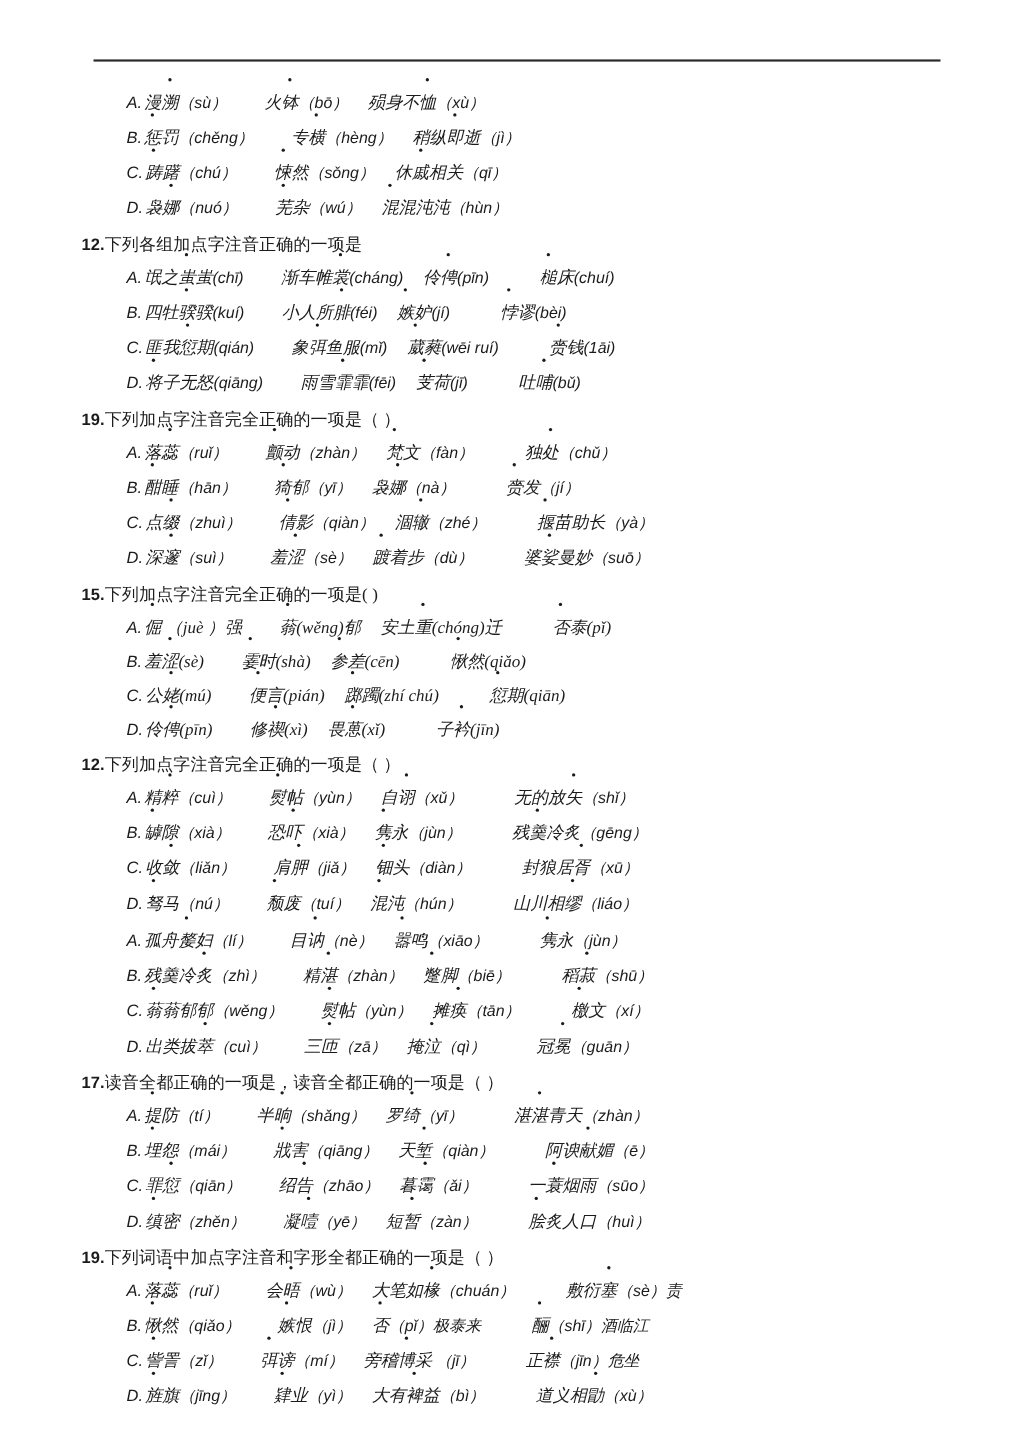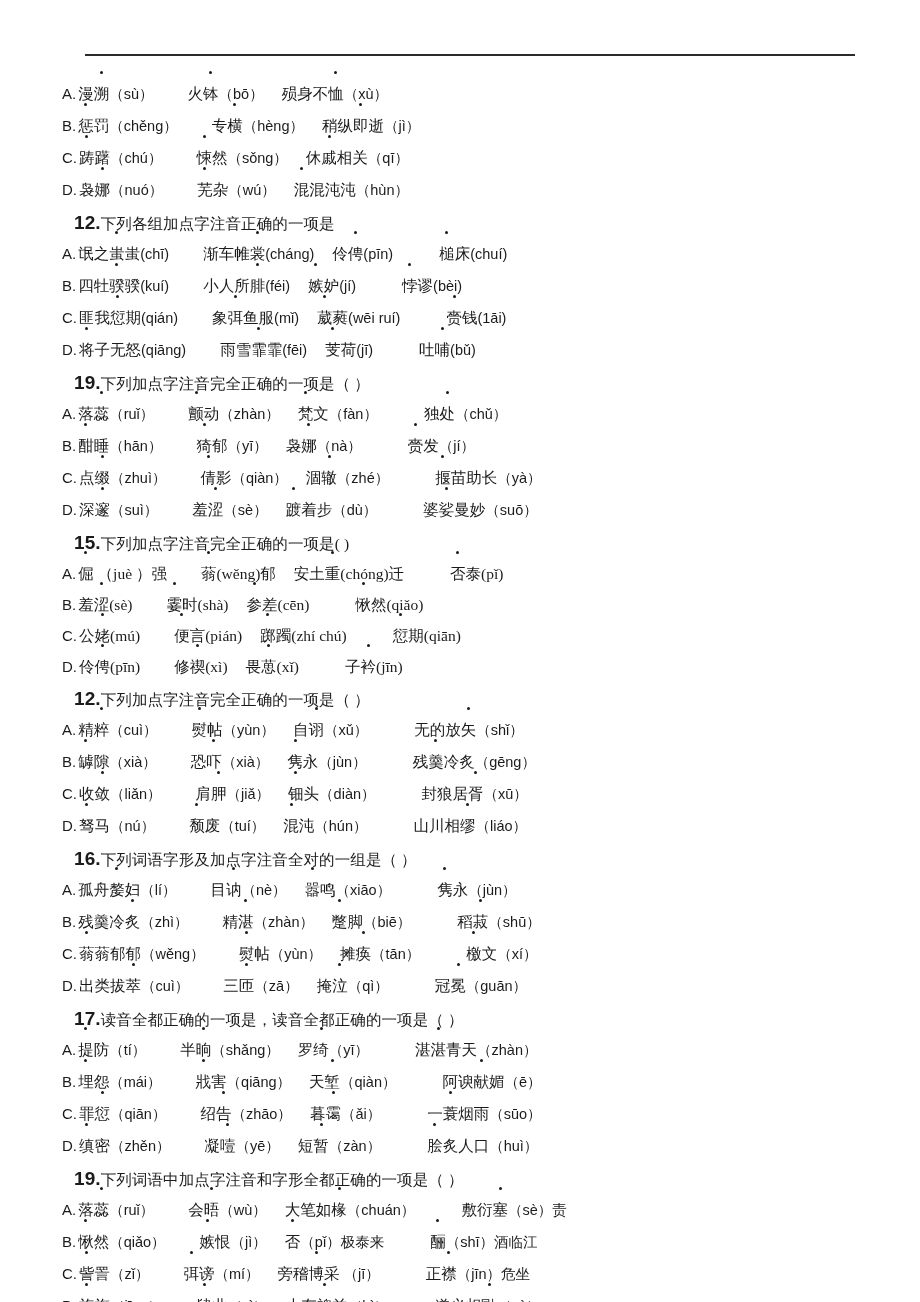--- a/index.html
+++ b/index.html
@@ -43,28 +43,29 @@
   }
   .qstem {
     font-size: 15.5px;
     line-height: 29px;
     padding-left: 74px;
     letter-spacing: 0.1px;
     white-space: nowrap;
   }
   .qstem .qnum {
     font-family: "Liberation Sans", sans-serif;
-    font-size: 19px;
+    font-size: 15px;
     font-weight: 600;
   }
   .optrow {
     font-size: 15.5px;
     line-height: 31px;
-    padding-left: 62px;
+    padding-left: 115px;
     white-space: nowrap;
+    font-style: italic;
   }
   .optrow .olabel {
     font-family: "Liberation Sans", sans-serif;
     font-size: 15px;
     margin-right: 2px;
   }
   .seg {
     display: inline-block;
     vertical-align: baseline;
   }
@@ -129,21 +130,20 @@
         <div class="optrow"><span class="olabel">D.</span><span class="seg"><span>伶</span><span class="dotted">俜</span><span>(</span><span>p</span><span>ī</span><span>n</span><span>)</span></span><span class="gap2"></span><span class="seg"><span>修</span><span class="dotted">禊</span><span>(</span><span>x</span><span>ì</span><span>)</span></span><span class="gap3"></span><span class="seg"><span>畏</span><span class="dotted">葸</span><span>(</span><span>x</span><span>ǐ</span><span>)</span></span><span class="gap4"></span><span class="seg"><span>子</span><span class="dotted">衿</span><span>(</span><span>j</span><span>ī</span><span>n</span><span>)</span></span></div>
       </div>
       <div class="qblock">
         <div class="qstem"><span class="qnum">12.</span><span>下列加点字注音完全正确的一项是（    ）</span></div>
         <div class="optrow"><span class="olabel">A.</span><span class="seg"><span>精</span><span class="dotted">粹</span><span class="pin">（cuì）</span></span><span class="gap2"></span><span class="seg"><span class="dotted">熨</span><span>帖</span><span class="pin">（yùn）</span></span><span class="gap3"></span><span class="seg"><span>自</span><span class="dotted">诩</span><span class="pin">（xǔ）</span></span><span class="gap4"></span><span class="seg"><span>无</span><span>的</span><span>放</span><span class="dotted">矢</span><span class="pin">（shǐ）</span></span></div>
         <div class="optrow"><span class="olabel">B.</span><span class="seg"><span class="dotted">罅</span><span>隙</span><span class="pin">（xià）</span></span><span class="gap2"></span><span class="seg"><span>恐</span><span class="dotted">吓</span><span class="pin">（xià）</span></span><span class="gap3"></span><span class="seg"><span class="dotted">隽</span><span>永</span><span class="pin">（jùn）</span></span><span class="gap4"></span><span class="seg"><span>残</span><span class="dotted">羹</span><span>冷</span><span>炙</span><span class="pin">（gēng）</span></span></div>
         <div class="optrow"><span class="olabel">C.</span><span class="seg"><span>收</span><span class="dotted">敛</span><span class="pin">（liǎn）</span></span><span class="gap2"></span><span class="seg"><span>肩</span><span class="dotted">胛</span><span class="pin">（jiǎ）</span></span><span class="gap3"></span><span class="seg"><span class="dotted">钿</span><span>头</span><span class="pin">（diàn）</span></span><span class="gap4"></span><span class="seg"><span>封</span><span>狼</span><span>居</span><span class="dotted">胥</span><span class="pin">（xū）</span></span></div>
         <div class="optrow"><span class="olabel">D.</span><span class="seg"><span class="dotted">驽</span><span>马</span><span class="pin">（nú）</span></span><span class="gap2"></span><span class="seg"><span class="dotted">颓</span><span>废</span><span class="pin">（tuí）</span></span><span class="gap3"></span><span class="seg"><span class="dotted">混</span><span>沌</span><span class="pin">（hún）</span></span><span class="gap4"></span><span class="seg"><span>山</span><span>川</span><span>相</span><span class="dotted">缪</span><span class="pin">（liáo）</span></span></div>
       </div>
       <div class="qblock">
-        <div class="qstem"><span class="qnum">16.</span><span>下列词语字形及加点字注音全对的一组是（    ）</span></div>
         <div class="optrow"><span class="olabel">A.</span><span class="seg"><span>孤</span><span>舟</span><span class="dotted">嫠</span><span>妇</span><span class="pin">（lí）</span></span><span class="gap2"></span><span class="seg"><span>目</span><span class="dotted">讷</span><span class="pin">（nè）</span></span><span class="gap3"></span><span class="seg"><span class="dotted">嚣</span><span>鸣</span><span class="pin">（xiāo）</span></span><span class="gap4"></span><span class="seg"><span class="dotted">隽</span><span>永</span><span class="pin">（jùn）</span></span></div>
         <div class="optrow"><span class="olabel">B.</span><span class="seg"><span>残</span><span>羹</span><span>冷</span><span class="dotted">炙</span><span class="pin">（zhì）</span></span><span class="gap2"></span><span class="seg"><span>精</span><span class="dotted">湛</span><span class="pin">（zhàn）</span></span><span class="gap3"></span><span class="seg"><span class="dotted">蹩</span><span>脚</span><span class="pin">（biē）</span></span><span class="gap4"></span><span class="seg"><span>稻</span><span class="dotted">菽</span><span class="pin">（shū）</span></span></div>
         <div class="optrow"><span class="olabel">C.</span><span class="seg"><span class="dotted">蓊</span><span>蓊</span><span>郁</span><span>郁</span><span class="pin">（wěng）</span></span><span class="gap2"></span><span class="seg"><span class="dotted">熨</span><span>帖</span><span class="pin">（yùn）</span></span><span class="gap3"></span><span class="seg"><span>摊</span><span class="dotted">痪</span><span class="pin">（tān）</span></span><span class="gap4"></span><span class="seg"><span class="dotted">檄</span><span>文</span><span class="pin">（xí）</span></span></div>
         <div class="optrow"><span class="olabel">D.</span><span class="seg"><span>出</span><span>类</span><span>拔</span><span class="dotted">萃</span><span class="pin">（cuì）</span></span><span class="gap2"></span><span class="seg"><span>三</span><span class="dotted">匝</span><span class="pin">（zā）</span></span><span class="gap3"></span><span class="seg"><span>掩</span><span class="dotted">泣</span><span class="pin">（qì）</span></span><span class="gap4"></span><span class="seg"><span>冠</span><span class="dotted">冕</span><span class="pin">（guān）</span></span></div>
       </div>
       <div class="qblock">
         <div class="qstem"><span class="qnum">17.</span><span>读音全都正确的一项是，读音全都正确的一项是（    ）</span></div>
         <div class="optrow"><span class="olabel">A.</span><span class="seg"><span class="dotted">提</span><span>防</span><span class="pin">（tí）</span></span><span class="gap2"></span><span class="seg"><span>半</span><span class="dotted">晌</span><span class="pin">（shǎng）</span></span><span class="gap3"></span><span class="seg"><span>罗</span><span class="dotted">绮</span><span class="pin">（yī）</span></span><span class="gap4"></span><span class="seg"><span>湛</span><span class="dotted">湛</span><span>青</span><span>天</span><span class="pin">（zhàn）</span></span></div>
         <div class="optrow"><span class="olabel">B.</span><span class="seg"><span class="dotted">埋</span><span>怨</span><span class="pin">（mái）</span></span><span class="gap2"></span><span class="seg"><span class="dotted">戕</span><span>害</span><span class="pin">（qiāng）</span></span><span class="gap3"></span><span class="seg"><span>天</span><span class="dotted">堑</span><span class="pin">（qiàn）</span></span><span class="gap4"></span><span class="seg"><span>阿</span><span>谀</span><span class="dotted">献</span><span>媚</span><span class="pin">（ē）</span></span></div>
         <div class="optrow"><span class="olabel">C.</span><span class="seg"><span>罪</span><span class="dotted">愆</span><span class="pin">（qiān）</span></span><span class="gap2"></span><span class="seg"><span>绍</span><span class="dotted">告</span><span class="pin">（zhāo）</span></span><span class="gap3"></span><span class="seg"><span>暮</span><span class="dotted">霭</span><span class="pin">（ǎi）</span></span><span class="gap4"></span><span class="seg"><span>一</span><span class="dotted">蓑</span><span>烟</span><span>雨</span><span class="pin">（sūo）</span></span></div>

